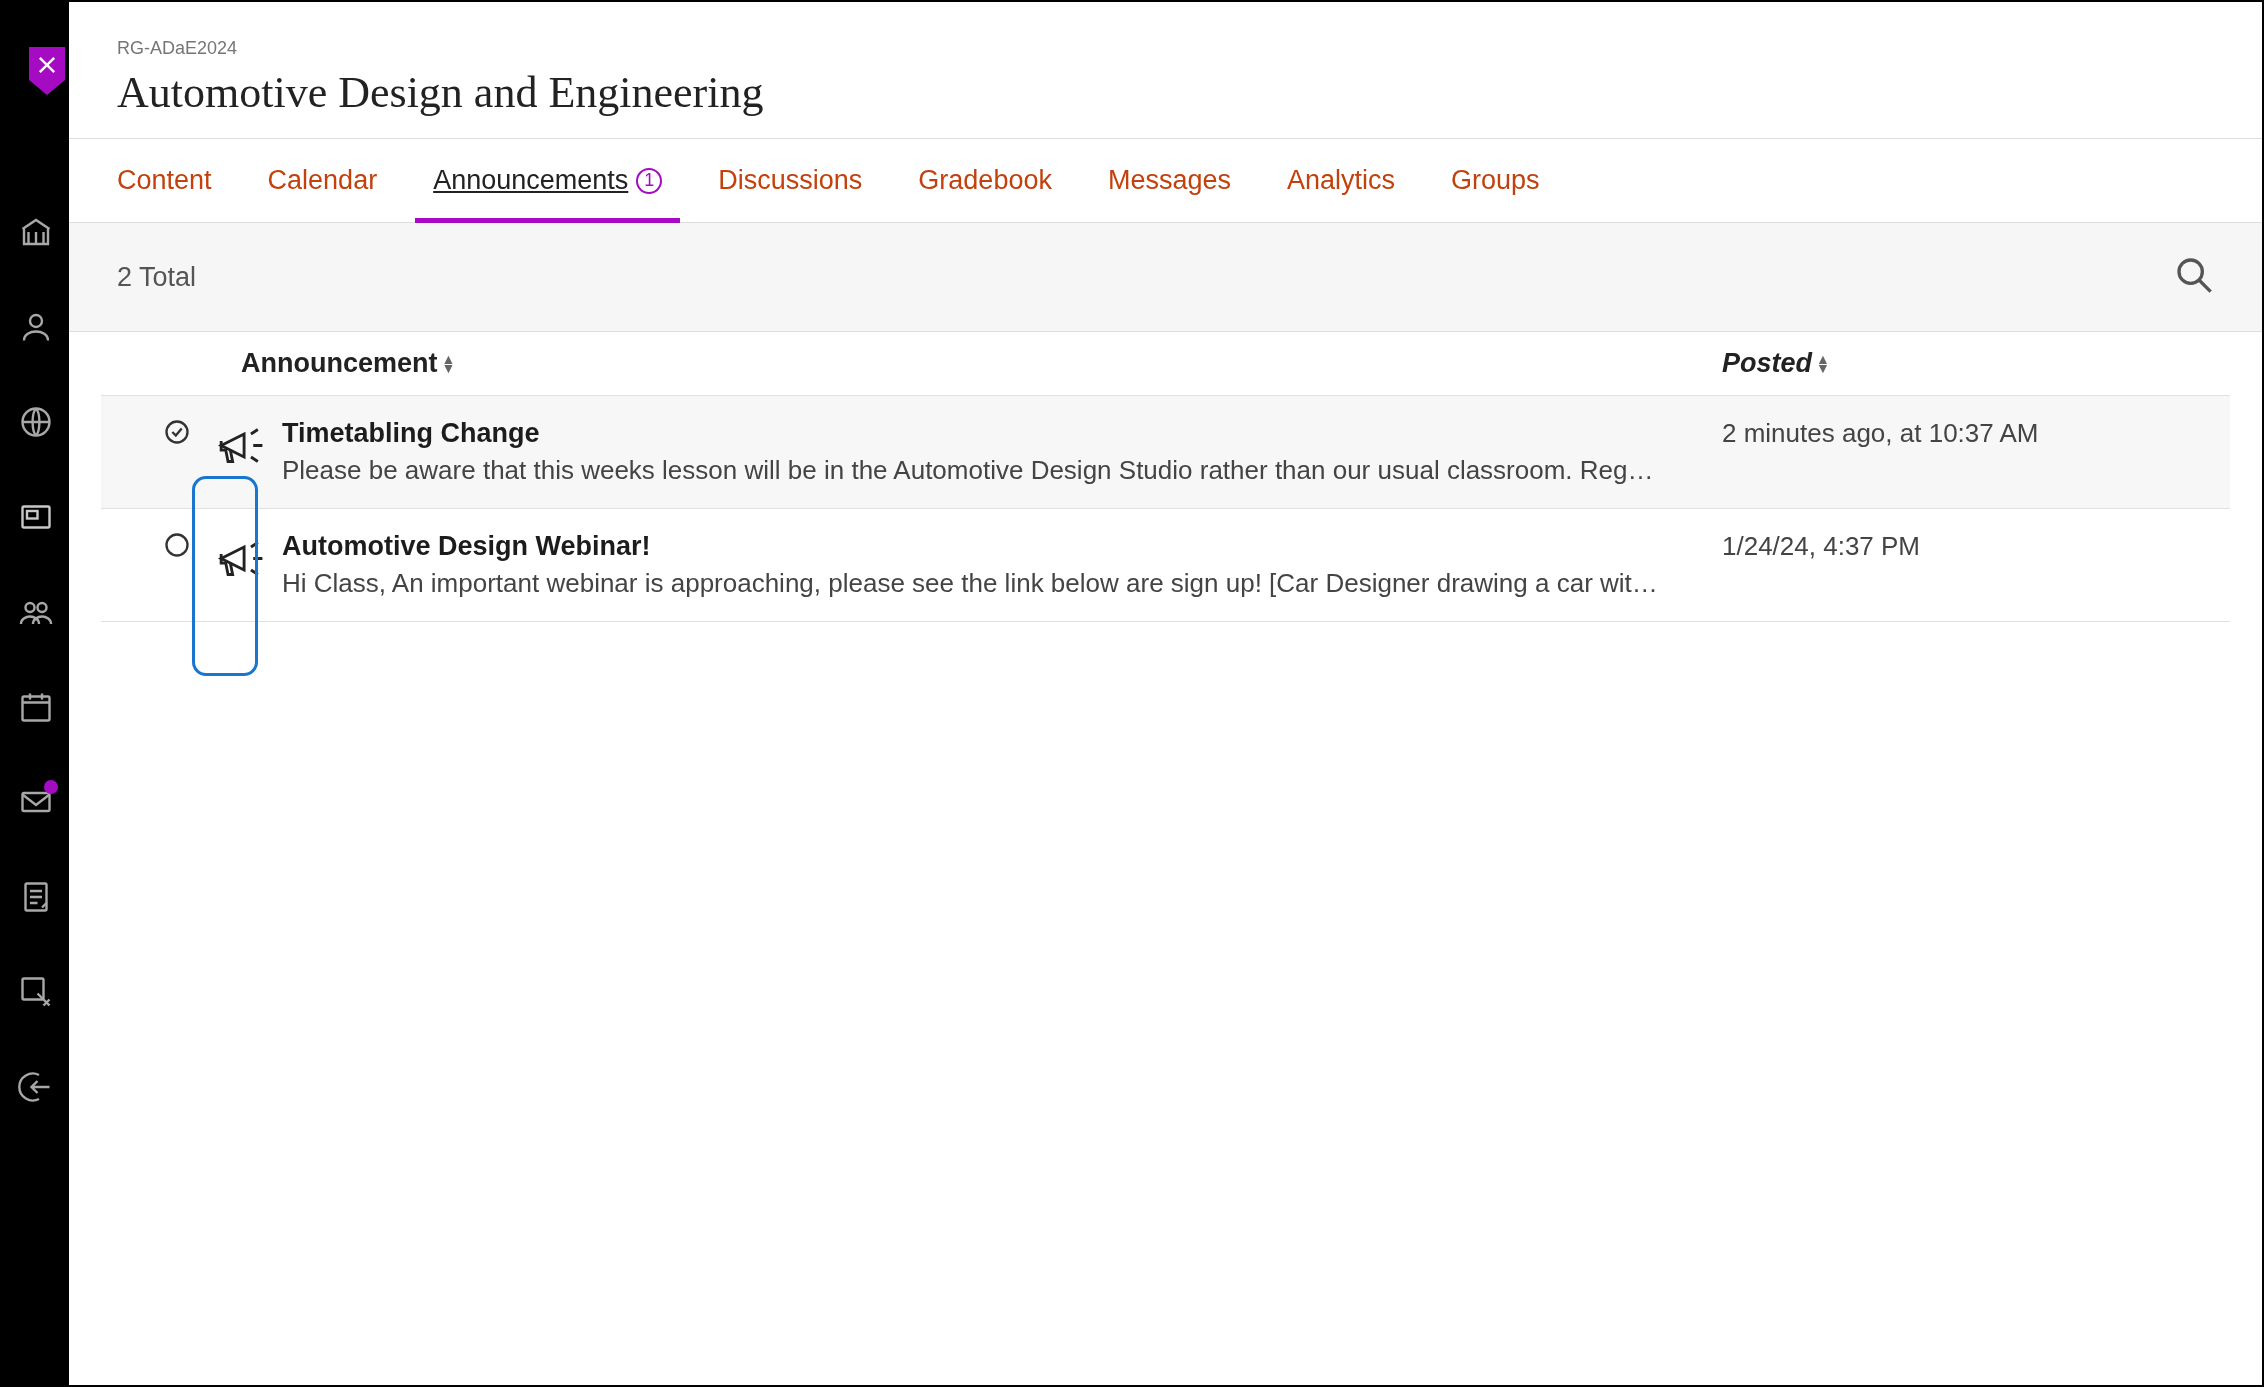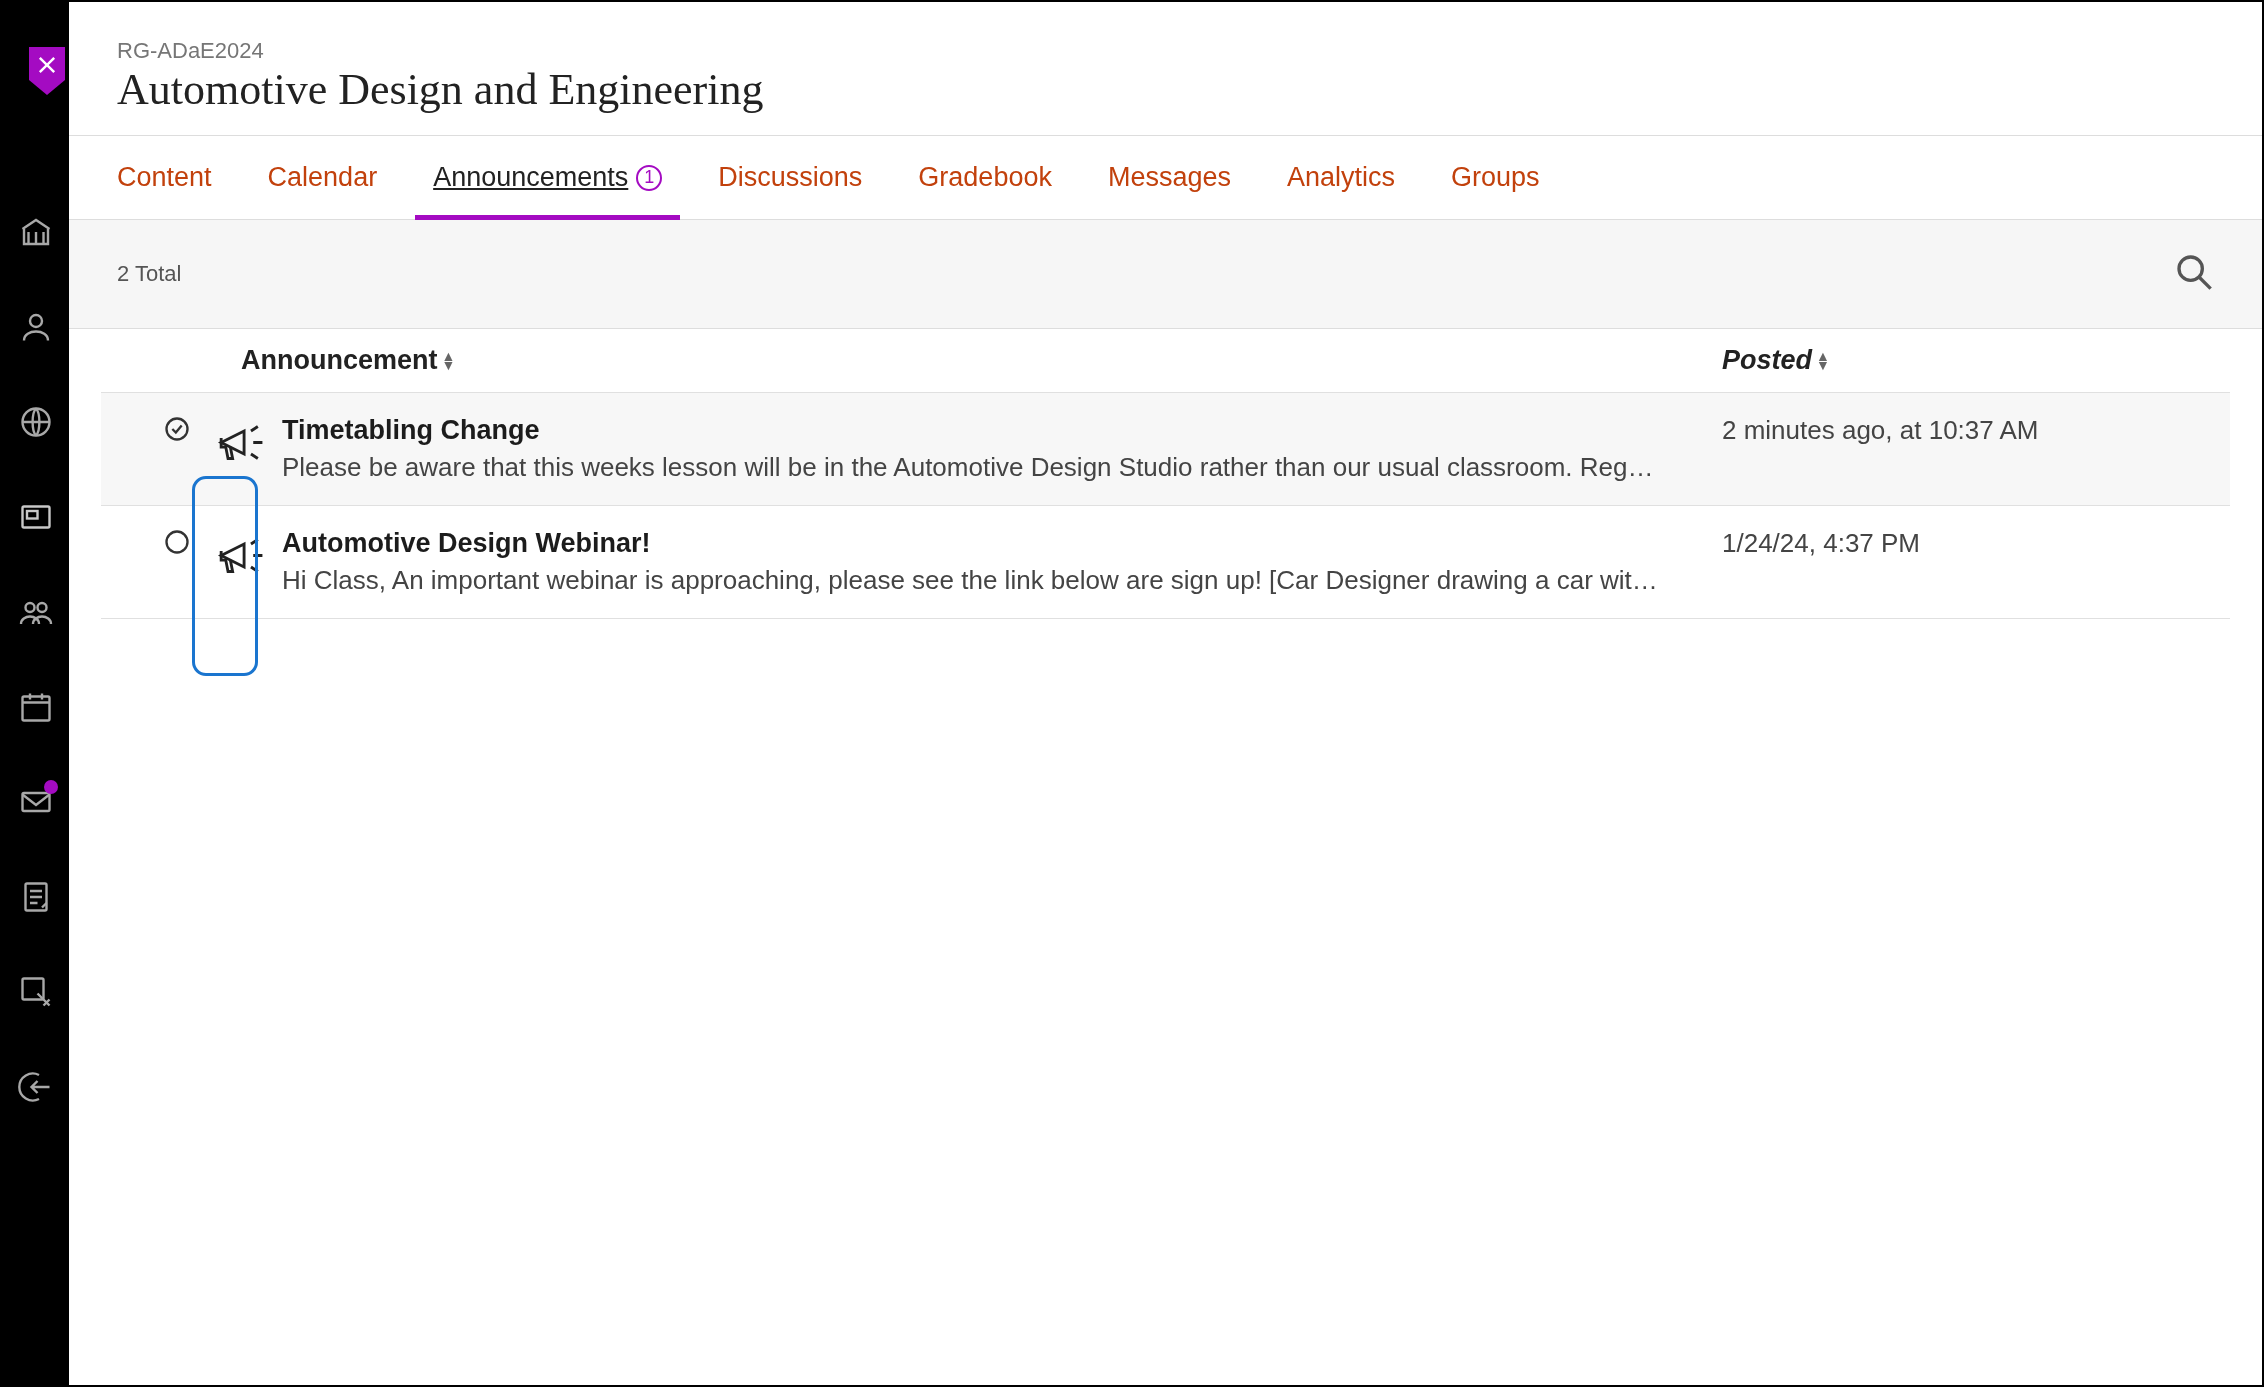--- a/index.html
+++ b/index.html
@@ -56,23 +56,23 @@
       background: #fff;
       display: flex;
       flex-direction: column;
       position: relative;
     }
     .header {
       padding: 36px 48px 20px 48px;
     }
     .course-code {
       font-family: -apple-system, Helvetica, Arial, sans-serif;
-      font-size: 22px;
+      font-size: 18px;
       color: #767676;
-      margin-bottom: 0;
+      margin-bottom: 8px;
     }
     .course-title {
       font-family: Georgia, serif;
       font-size: 44px;
       font-weight: 400;
       color: #222;
     }
     .tabs {
       display: flex;
       border-top: 1px solid #ddd;
@@ -123,21 +123,21 @@
     .summary-bar {
       background: #f6f6f6;
       border-bottom: 1px solid #ddd;
       padding: 32px 48px;
       display: flex;
       justify-content: space-between;
       align-items: center;
       font-family: -apple-system, Helvetica, Arial, sans-serif;
     }
     .total-text {
-      font-size: 22px;
+      font-size: 27px;
       color: #555;
     }
     .search-icon {
       color: #555;
       cursor: pointer;
     }
     .search-icon svg { width: 40px; height: 40px; }
     .table-header {
       display: flex;
       padding: 16px 48px 16px 140px;

